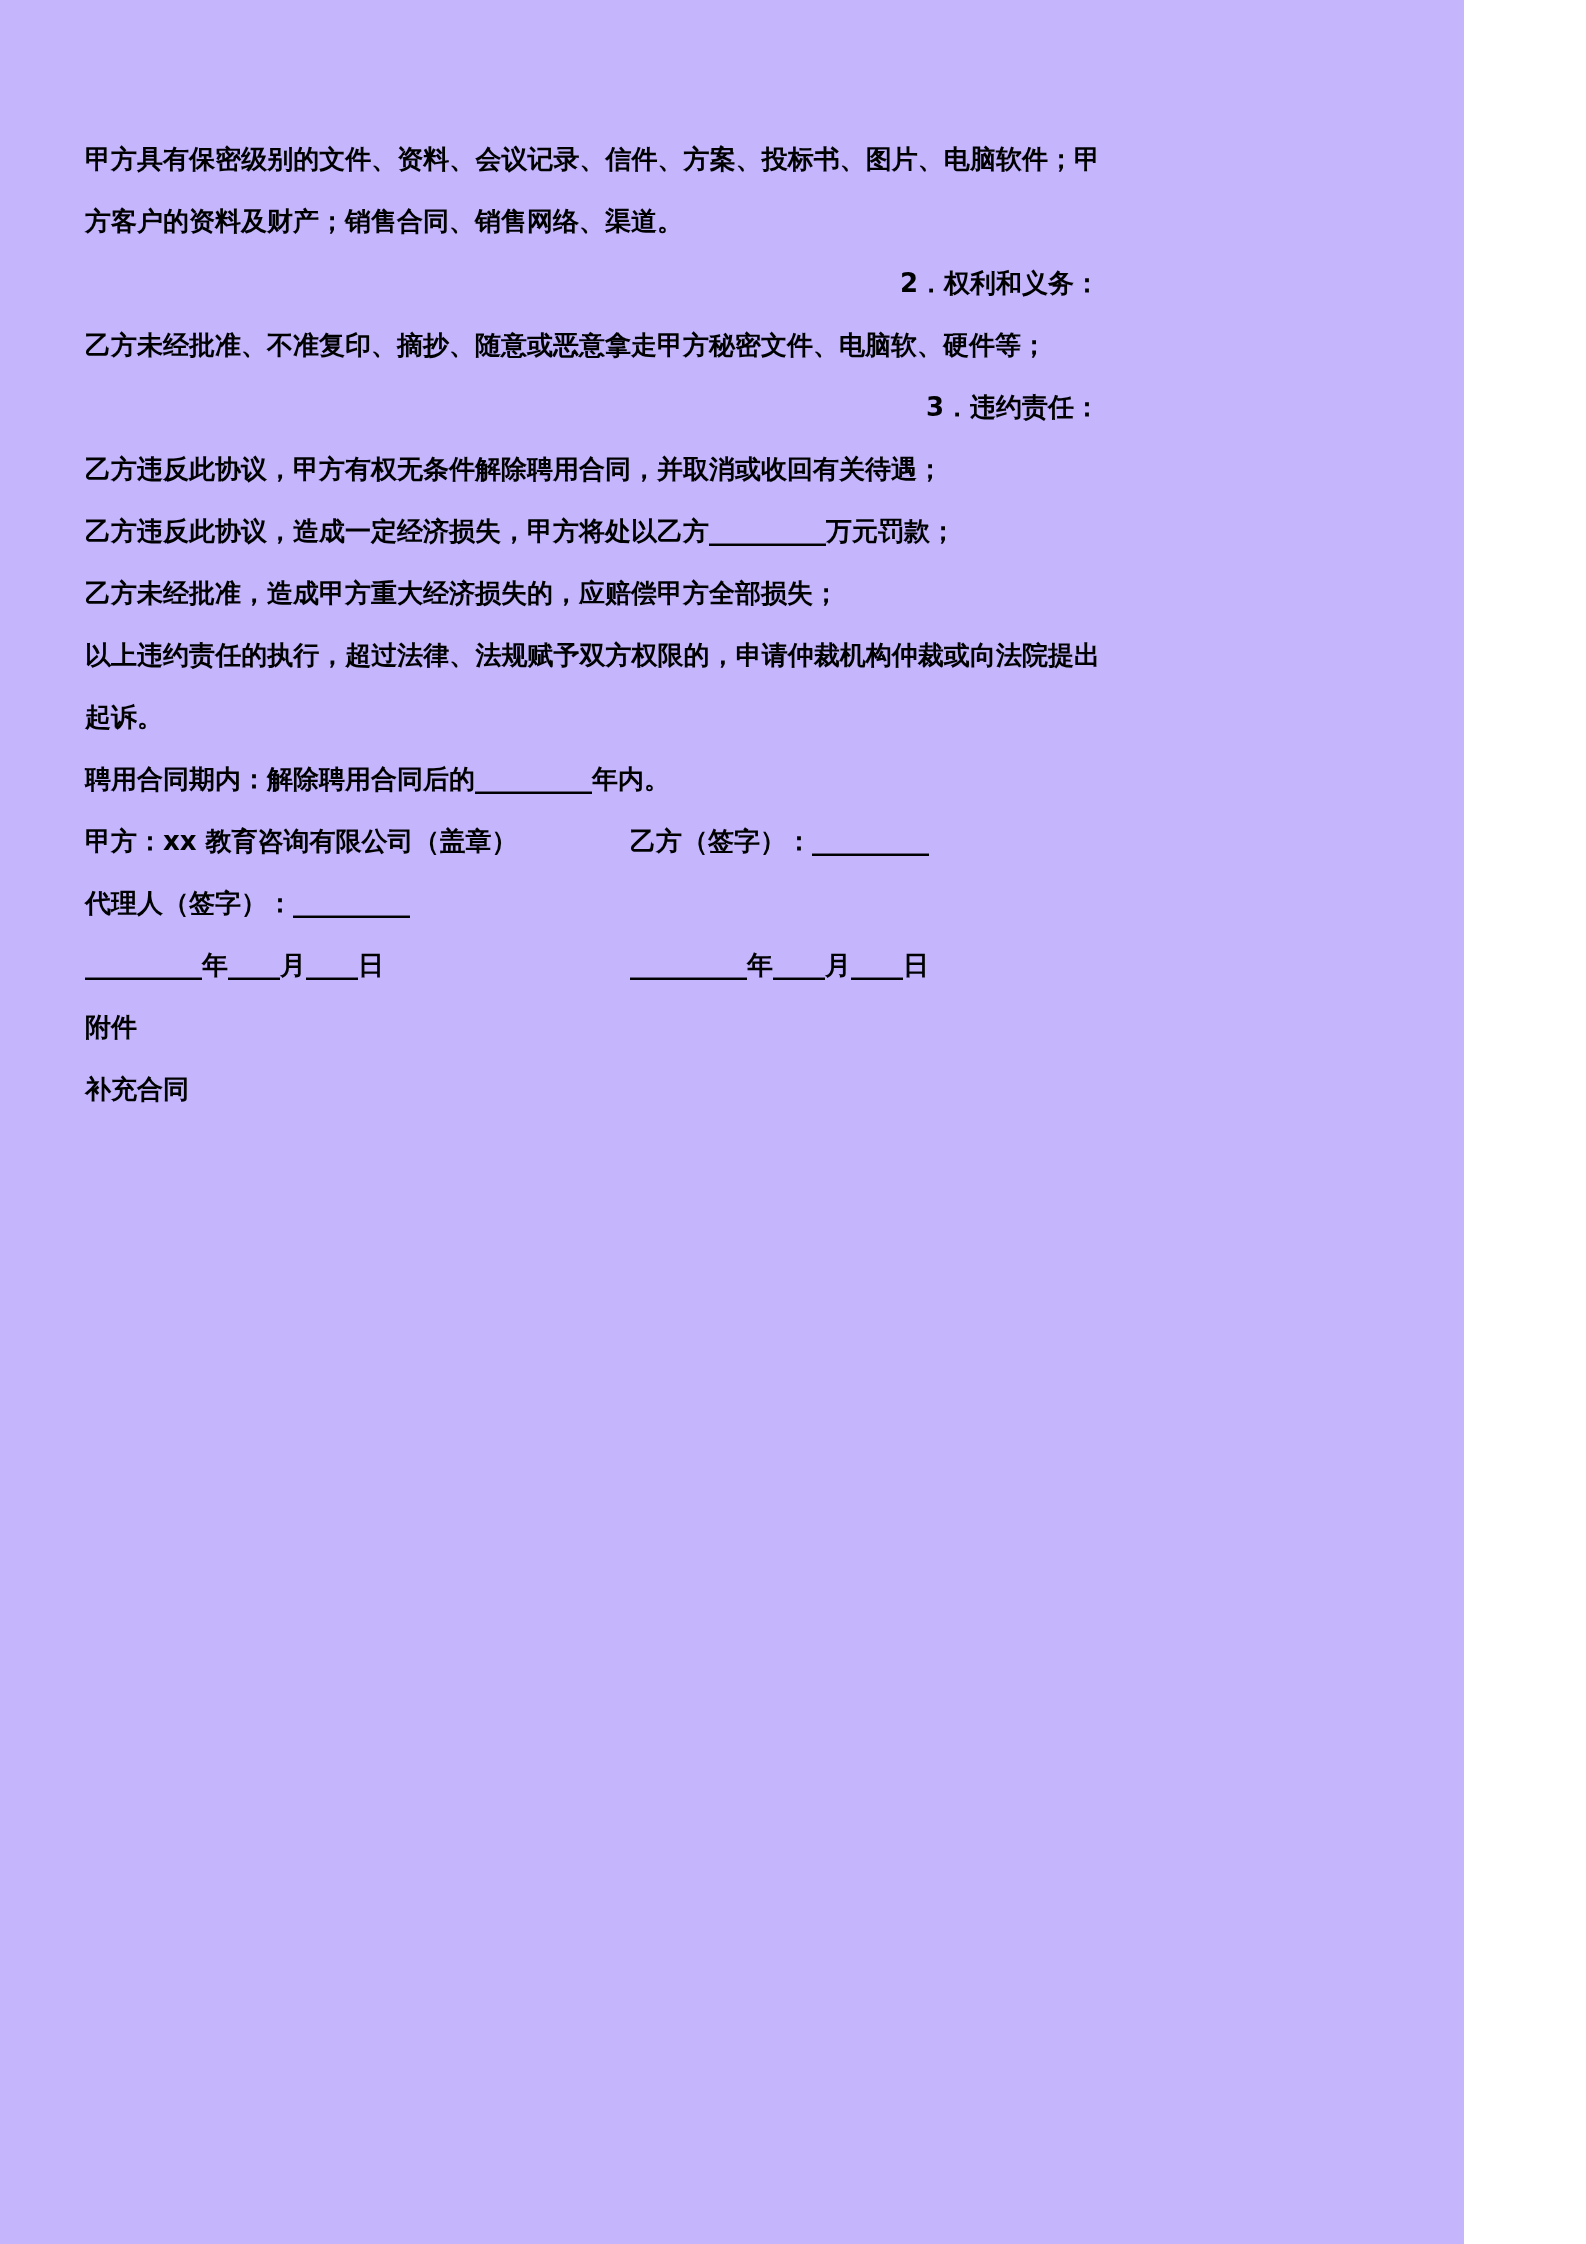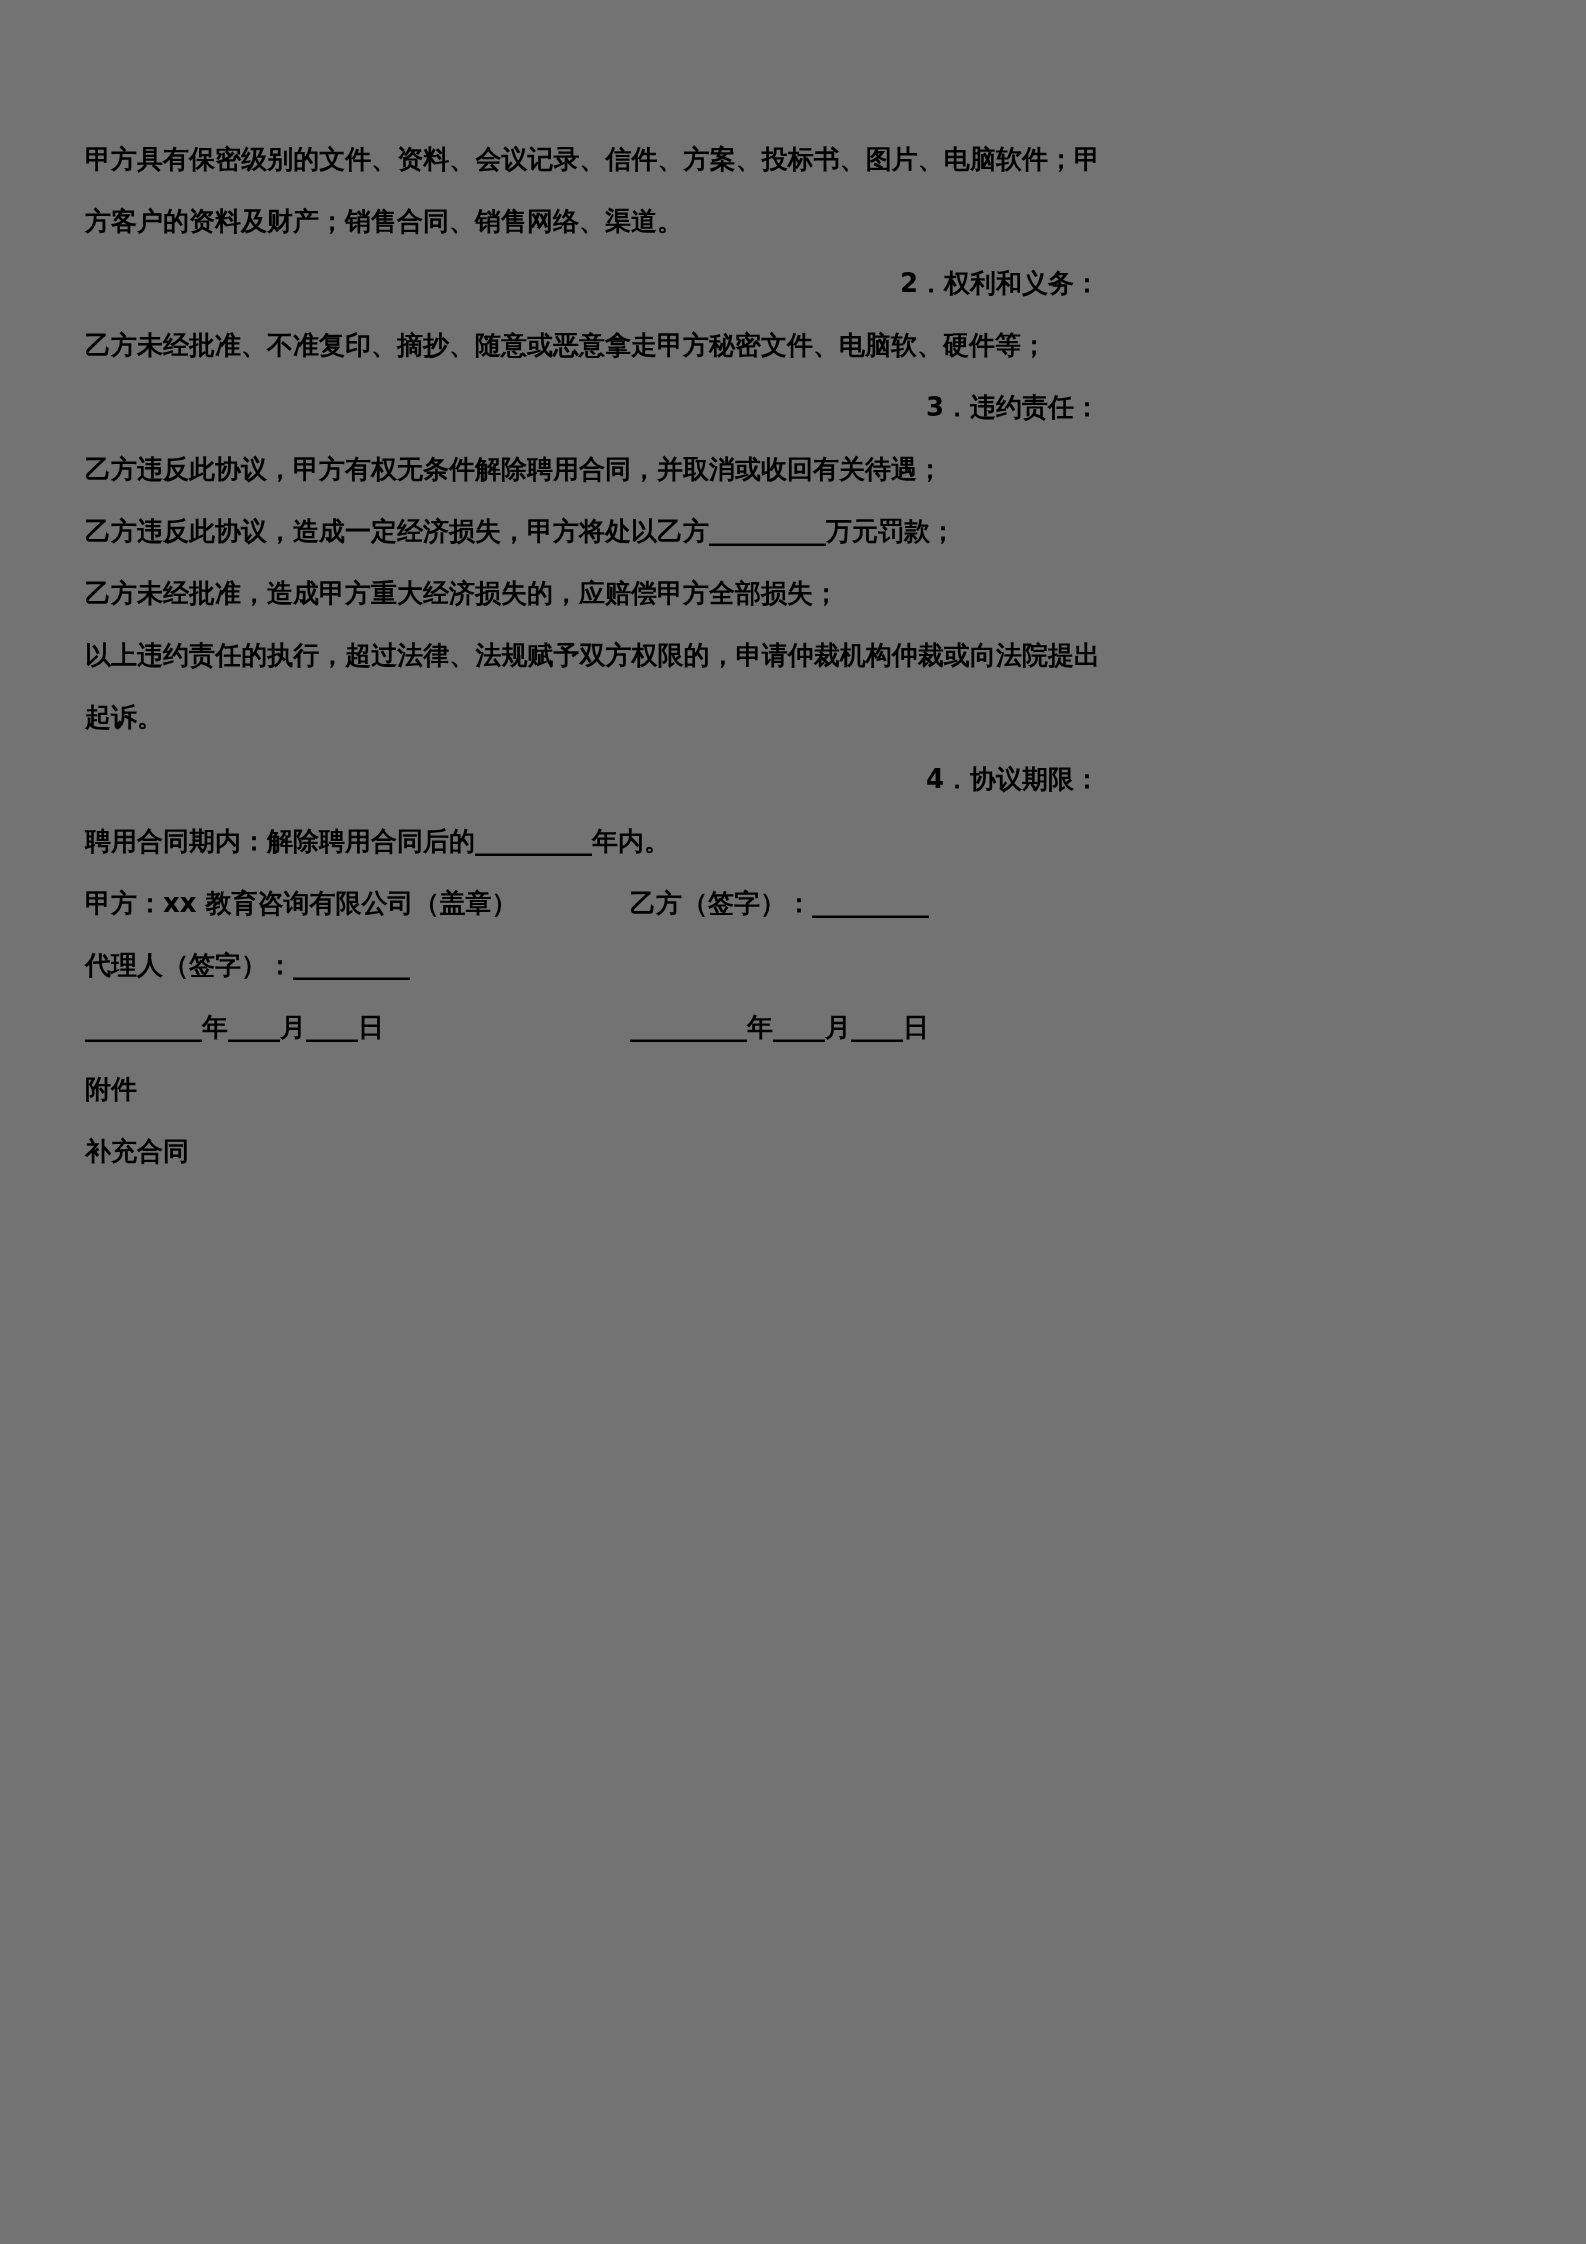--- a/index.html
+++ b/index.html
@@ -2,23 +2,23 @@
 <html><head>
 <meta charset="utf-8">
 <style>
   html, body {
     margin: 0;
     padding: 0;
     background: #ffffff;
   }
   .page {
     position: relative;
-    width: 1586px;
+    width: 1464px;
     height: 2244px;
-    background: #737373;
+    background: #c4b5fd;
     box-sizing: border-box;
     padding: 128px 0 0 85px;
     overflow: hidden;
     font-family: "DejaVu Sans", sans-serif;
   }
   .content {
     width: 1015px;
   }
   .para {
     font-size: 26px;
@@ -54,21 +54,20 @@
 <div class="page">
   <div class="content">
       <div class="para text">甲方具有保密级别的文件、资料、会议记录、信件、方案、投标书、图片、电脑软件；甲方客户的资料及财产；销售合同、销售网络、渠道。</div>
       <div class="para heading">2．权利和义务：</div>
       <div class="para text">乙方未经批准、不准复印、摘抄、随意或恶意拿走甲方秘密文件、电脑软、硬件等；</div>
       <div class="para heading">3．违约责任：</div>
       <div class="para text">乙方违反此协议，甲方有权无条件解除聘用合同，并取消或收回有关待遇；</div>
       <div class="para text">乙方违反此协议，造成一定经济损失，甲方将处以乙方_________万元罚款；</div>
       <div class="para text">乙方未经批准，造成甲方重大经济损失的，应赔偿甲方全部损失；</div>
       <div class="para text">以上违约责任的执行，超过法律、法规赋予双方权限的，申请仲裁机构仲裁或向法院提出起诉。</div>
-      <div class="para heading">4．协议期限：</div>
       <div class="para text">聘用合同期内：解除聘用合同后的_________年内。</div>
       <div class="para two-col">
         <span class="col-left">甲方：xx 教育咨询有限公司（盖章）</span>
         <span class="col-right">乙方（签字）：_________</span>
       </div>
       <div class="para text">代理人（签字）：_________</div>
       <div class="para two-col">
         <span class="col-left">_________年____月____日</span>
         <span class="col-right">_________年____月____日</span>
       </div>

